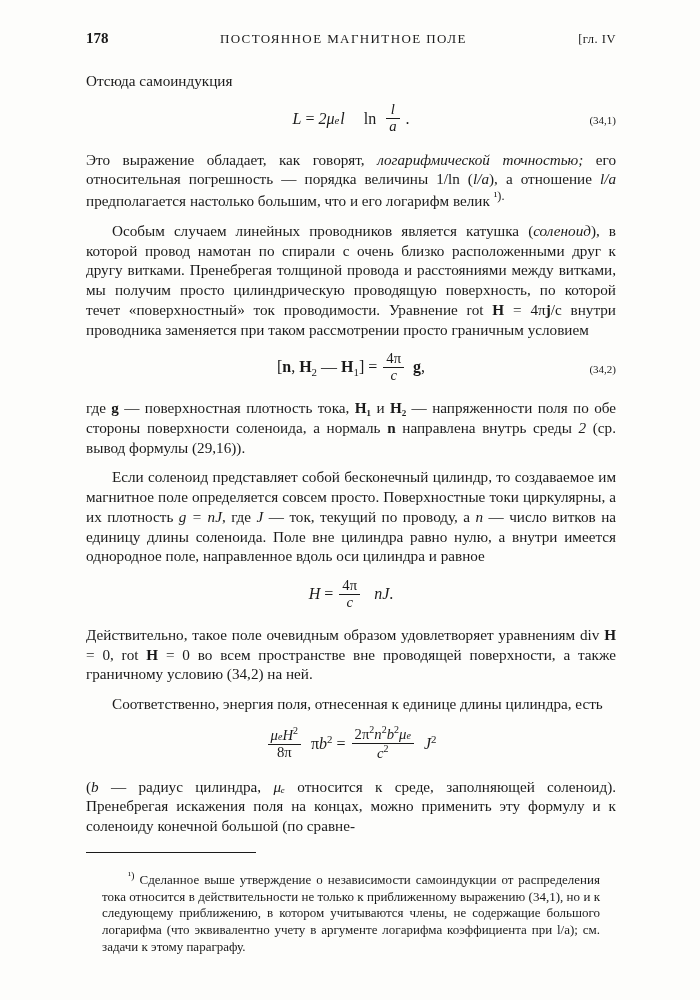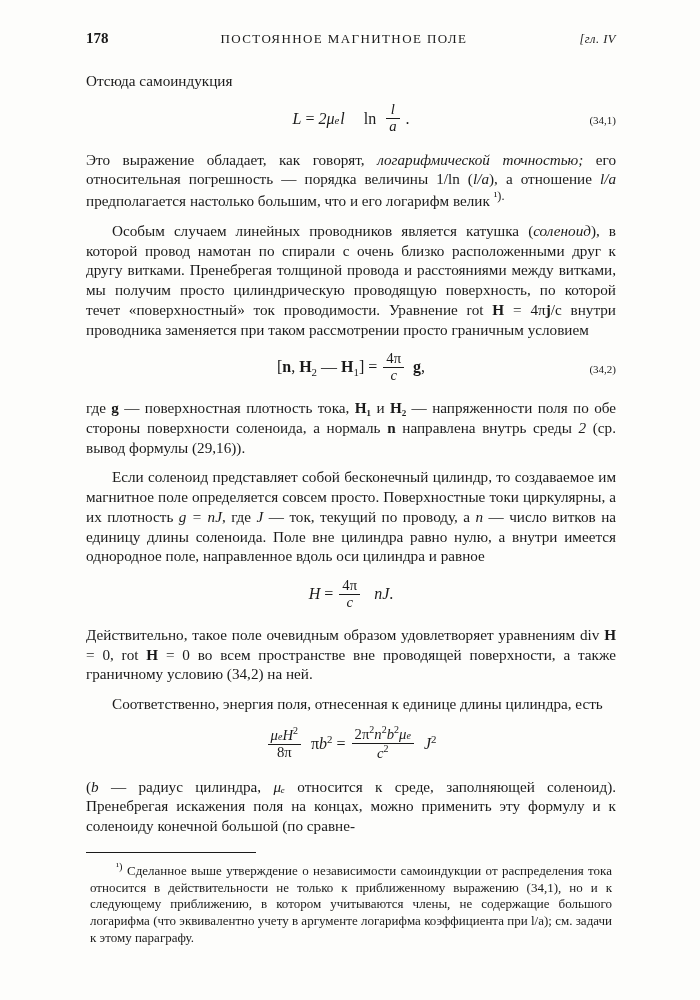--- a/index.html
+++ b/index.html
@@ -46,21 +46,20 @@
     flex: 1;
     text-align: center;
     text-transform: uppercase;
     letter-spacing: 1.4px;
     font-size: 13px;
   }
   .runhead .chap {
     font-size: 12.5px;
     letter-spacing: 0.5px;
     white-space: nowrap;
-    font-style: italic;
   }
   
   p.para {
     margin: 0 0 0 0;
     font-size: 15.2px;
     line-height: 1.30;
     text-align: justify;
     text-indent: 26px;
     hyphens: manual;
   }
@@ -112,21 +111,21 @@
     width: 170px;
     height: 1px;
     background: #1a1a1a;
     margin: 16px 0 7px 0;
   }
   .footnote {
     font-size: 13px;
     line-height: 1.28;
     text-align: justify;
     text-indent: 26px;
-    margin: 4px;
+    margin: 16px;
   }
   .fnmark { font-size: 0.8em; vertical-align: super; }
 </style>
 </head>
 <body>
 
 <div class="page">
   <div class="content">
 
     <div class="runhead">

